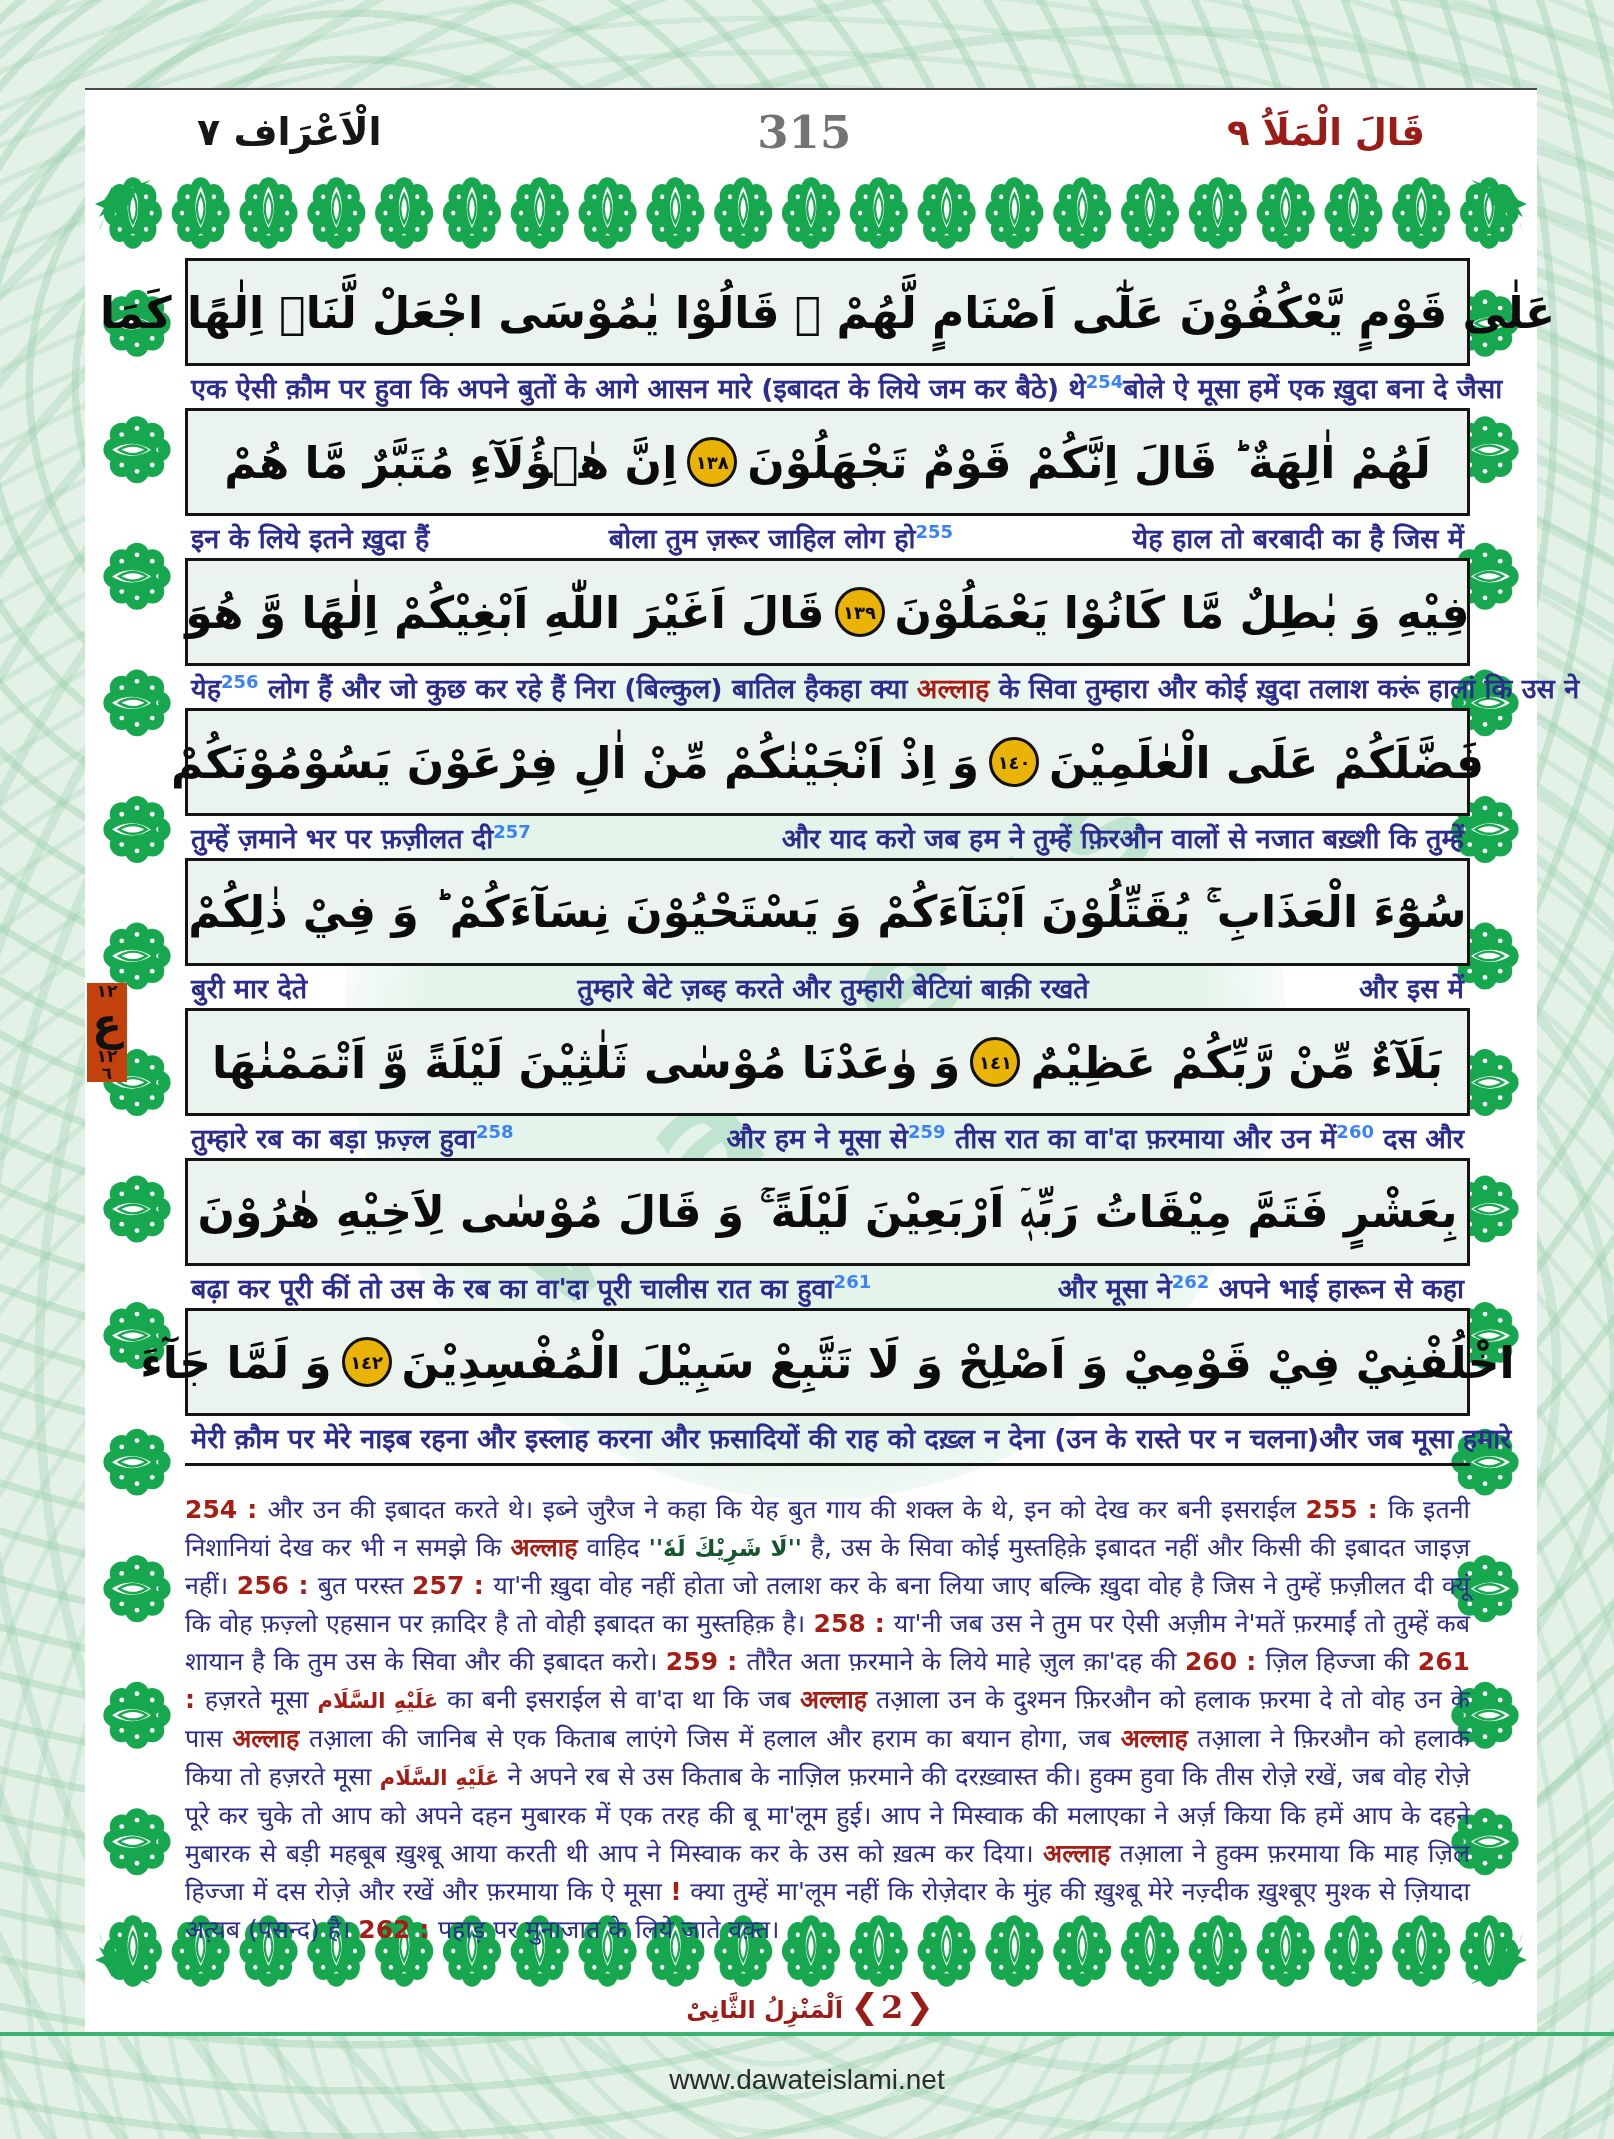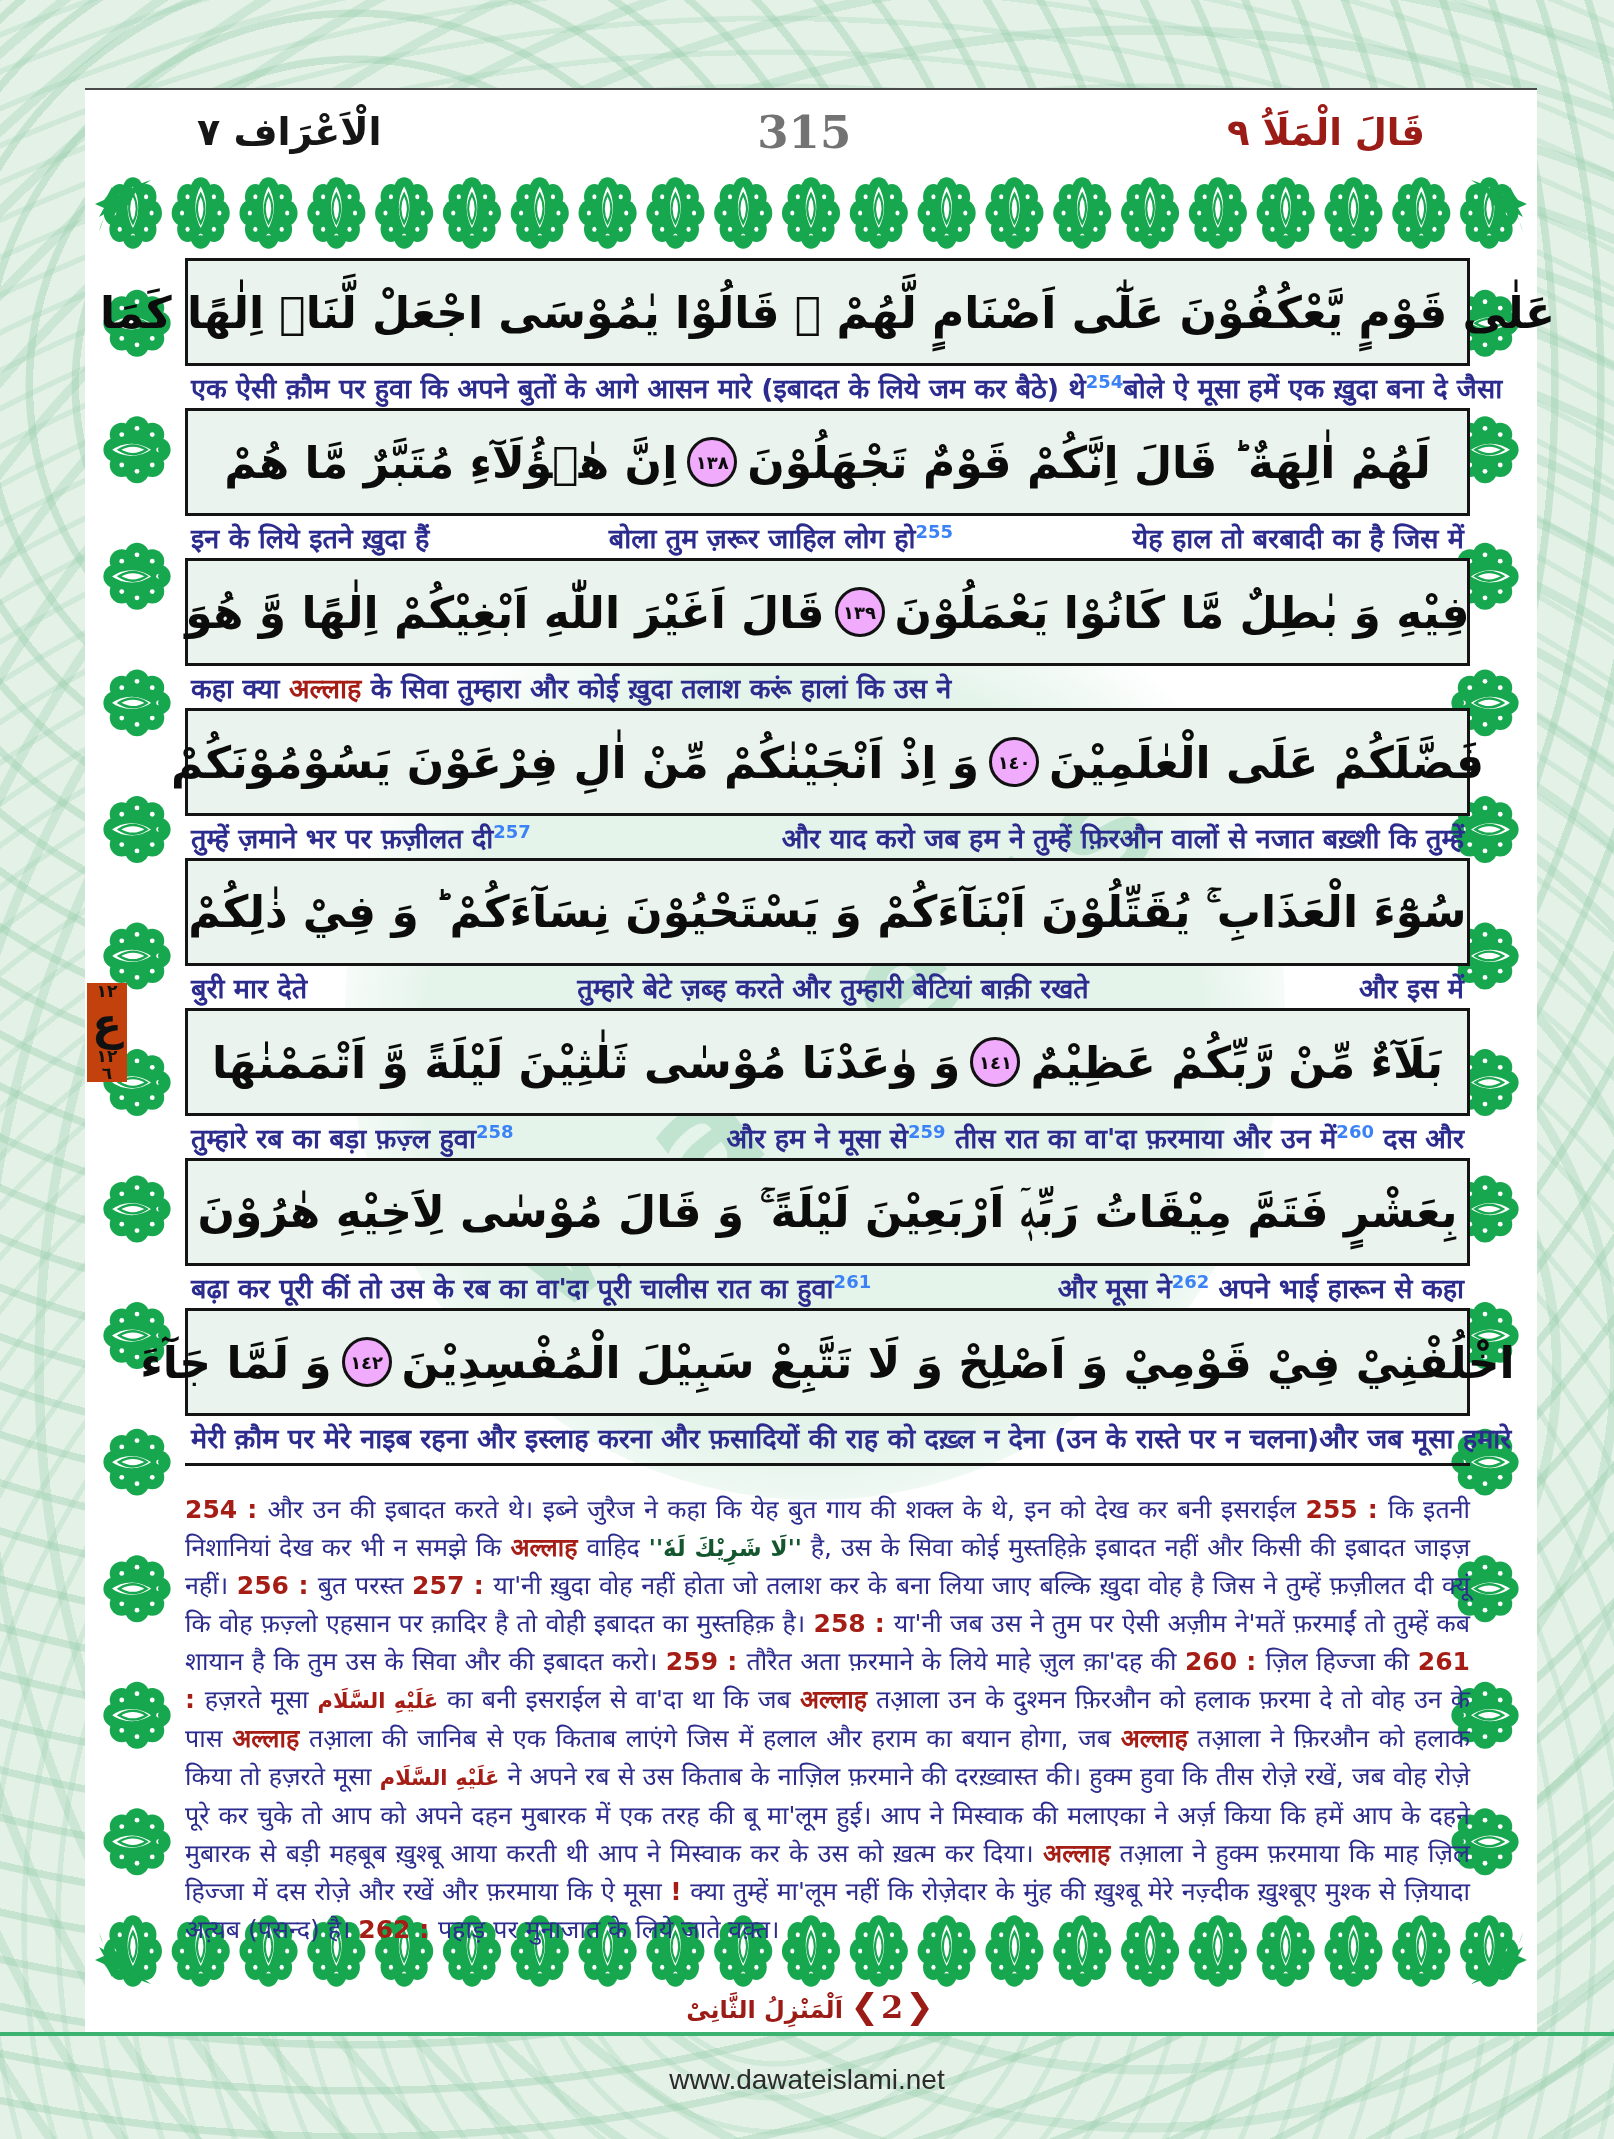--- a/index.html
+++ b/index.html
@@ -43,21 +43,21 @@
     background:#c2410c;z-index:3;color:#111;line-height:1;}
   .ruku .sm{font-size:17px;font-weight:700;}
   .ruku .big{font-size:44px;font-weight:700;margin:2px 0;}
   
   .content{position:absolute;left:100px;top:168px;width:1285px;}
   .rows{display:flex;flex-direction:column;gap:3px;justify-content:center;}
   .verse-box{height:102px;border:3px solid #141414;background:#eaf3ee;display:flex;align-items:center;justify-content:center;}
   .verse-line{direction:rtl;display:flex;align-items:center;justify-content:center;gap:10px;
     font-size:44px;font-weight:700;color:#0c0c0c;white-space:nowrap;width:100%;}
   .vnum{display:inline-flex;flex:none;width:44px;height:44px;border:3px solid #111;border-radius:50%;
-    align-items:center;justify-content:center;font-size:18px;font-weight:700;background:#f0abfc;}
+    align-items:center;justify-content:center;font-size:18px;font-weight:700;background:#eab308;}
   .trans-row{height:36px;display:flex;justify-content:space-between;align-items:baseline;
     color:#2c2c8e;font-size:27px;font-weight:600;padding:0 6px;white-space:nowrap;}
   .trans-row .seg{display:inline-block;}
   .divider{border:none;border-top:3px solid #151515;margin:8px 0 6px 0;}
   .fnblock{color:#2c2c8e;font-size:25px;font-weight:500;line-height:38px;text-align:justify;}
   .tk-s{color:#3b82f6;font-weight:700;font-size:18px;}
   .tk-r{color:#a51d15;font-weight:700;}
   .tk-a{color:#a51d15;font-size:21px;font-weight:700;direction:rtl;unicode-bidi:embed;}
   .tk-g{color:#14572f;font-size:23px;font-weight:700;direction:rtl;unicode-bidi:embed;}
   
@@ -376,20 +376,21 @@
             <span class="seg"><span class="tk-t">येह हाल तो बरबादी का है जिस में</span></span>
           </div>
           <div class="verse-box">
             <div class="verse-line" dir="rtl">
               <span class="tk-t">فِيْهِ وَ بٰطِلٌ مَّا كَانُوْا يَعْمَلُوْنَ</span>
               <span class="vnum">١٣٩</span>
               <span class="tk-t">قَالَ اَغَيْرَ اللّٰهِ اَبْغِيْكُمْ اِلٰهًا وَّ هُوَ</span>
             </div>
           </div>
           <div class="trans-row">
+            <span class="seg"><span class="tk-t">येह</span><sup class="tk-s">256</sup><span class="tk-t"> लोग हैं और जो कुछ कर रहे हैं निरा (बिल्कुल) बातिल है</span></span>
             <span class="seg"><span class="tk-t">कहा क्या </span><span class="tk-r">अल्लाह</span><span class="tk-t"> के सिवा तुम्हारा और कोई ख़ुदा तलाश करूं हालां कि उस ने</span></span>
           </div>
           <div class="verse-box">
             <div class="verse-line" dir="rtl">
               <span class="tk-t">فَضَّلَكُمْ عَلَى الْعٰلَمِيْنَ</span>
               <span class="vnum">١٤٠</span>
               <span class="tk-t">وَ اِذْ اَنْجَيْنٰكُمْ مِّنْ اٰلِ فِرْعَوْنَ يَسُوْمُوْنَكُمْ</span>
             </div>
           </div>
           <div class="trans-row">

